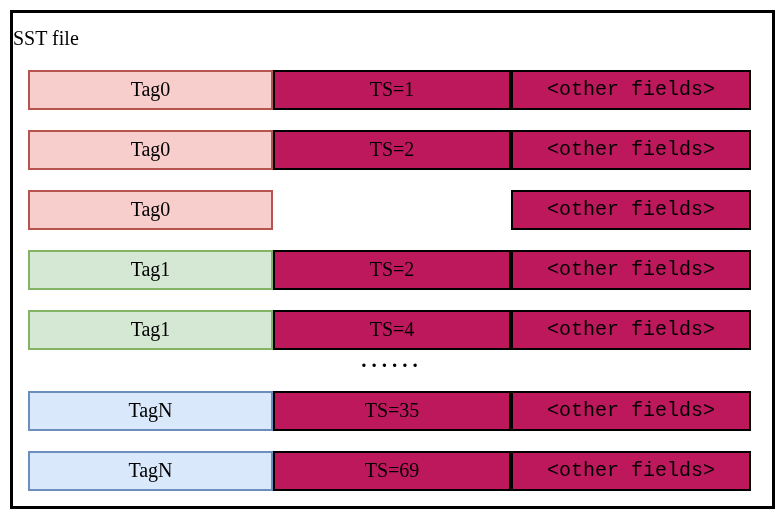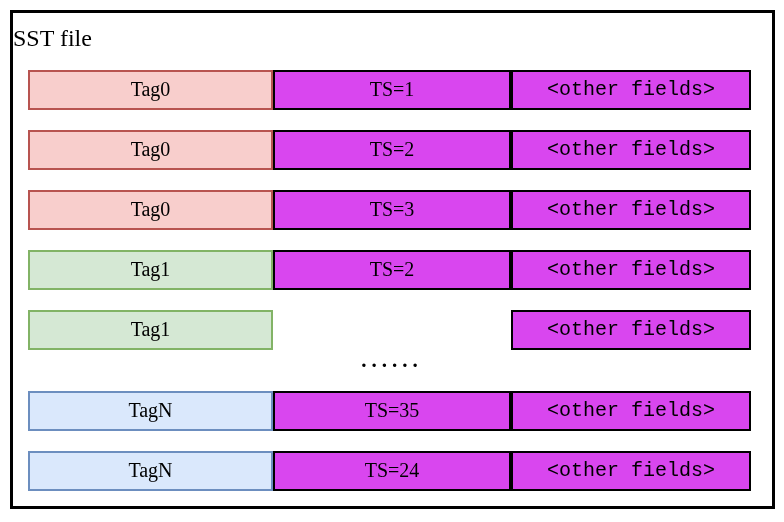--- a/index.html
+++ b/index.html
@@ -22,38 +22,38 @@
     width: 765px;
     height: 499px;
     border: 3px solid #000000;
     box-sizing: border-box;
     background: #ffffff;
   }
   .diagram-title {
     position: absolute;
     left: 13px;
     top: 24px;
-    font-size: 24px;
+    font-size: 20px;
     line-height: 28px;
     white-space: nowrap;
   }
   .row {
     position: absolute;
     left: 0;
     width: 784px;
     height: 40px;
     border-radius: 7px;
   }
   .cell {
     position: absolute;
     top: 0;
     height: 40px;
     box-sizing: border-box;
     border: 2px solid #000000;
-    background: #d946ef;
+    background: #be185d;
     font-size: 20px;
     line-height: 35px;
     text-align: center;
     white-space: nowrap;
   }
   .cell.tag   { left: 28px;  width: 245px; }
   .cell.ts    { left: 273px; width: 238px; }
   .cell.other { left: 511px; width: 240px; font-family: Liberation Mono, monospace; }
   .ellipsis {
     position: absolute;
@@ -82,40 +82,40 @@
 </div>
 
 <div class="row" style="top:130px">
   <div class="cell tag" style="background-color: rgb(248, 206, 204); border-color: rgb(184, 84, 80);">Tag0</div>
   <div class="cell ts">TS=2</div>
   <div class="cell other">&lt;other fields&gt;</div>
 </div>
 
 <div class="row" style="top:190px">
   <div class="cell tag" style="background-color: rgb(248, 206, 204); border-color: rgb(184, 84, 80);">Tag0</div>
-  <div class="cell ts">TS=3</div>
   <div class="cell other">&lt;other fields&gt;</div>
 </div>
 
 <div class="row" style="top:250px">
   <div class="cell tag" style="background-color: rgb(213, 232, 212); border-color: rgb(130, 179, 102);">Tag1</div>
   <div class="cell ts">TS=2</div>
   <div class="cell other">&lt;other fields&gt;</div>
 </div>
 
 <div class="row" style="top:310px">
   <div class="cell tag" style="background-color: rgb(213, 232, 212); border-color: rgb(130, 179, 102);">Tag1</div>
+  <div class="cell ts">TS=4</div>
   <div class="cell other">&lt;other fields&gt;</div>
 </div>
 
 <div class="ellipsis">......</div>
 
 <div class="row" style="top:391px">
   <div class="cell tag" style="background-color: rgb(218, 232, 252); border-color: rgb(108, 142, 191);">TagN</div>
   <div class="cell ts">TS=35</div>
   <div class="cell other">&lt;other fields&gt;</div>
 </div>
 
 <div class="row" style="top:451px">
   <div class="cell tag" style="background-color: rgb(218, 232, 252); border-color: rgb(108, 142, 191);">TagN</div>
-  <div class="cell ts">TS=24</div>
+  <div class="cell ts">TS=69</div>
   <div class="cell other">&lt;other fields&gt;</div>
 </div>
 
 </body></html>

